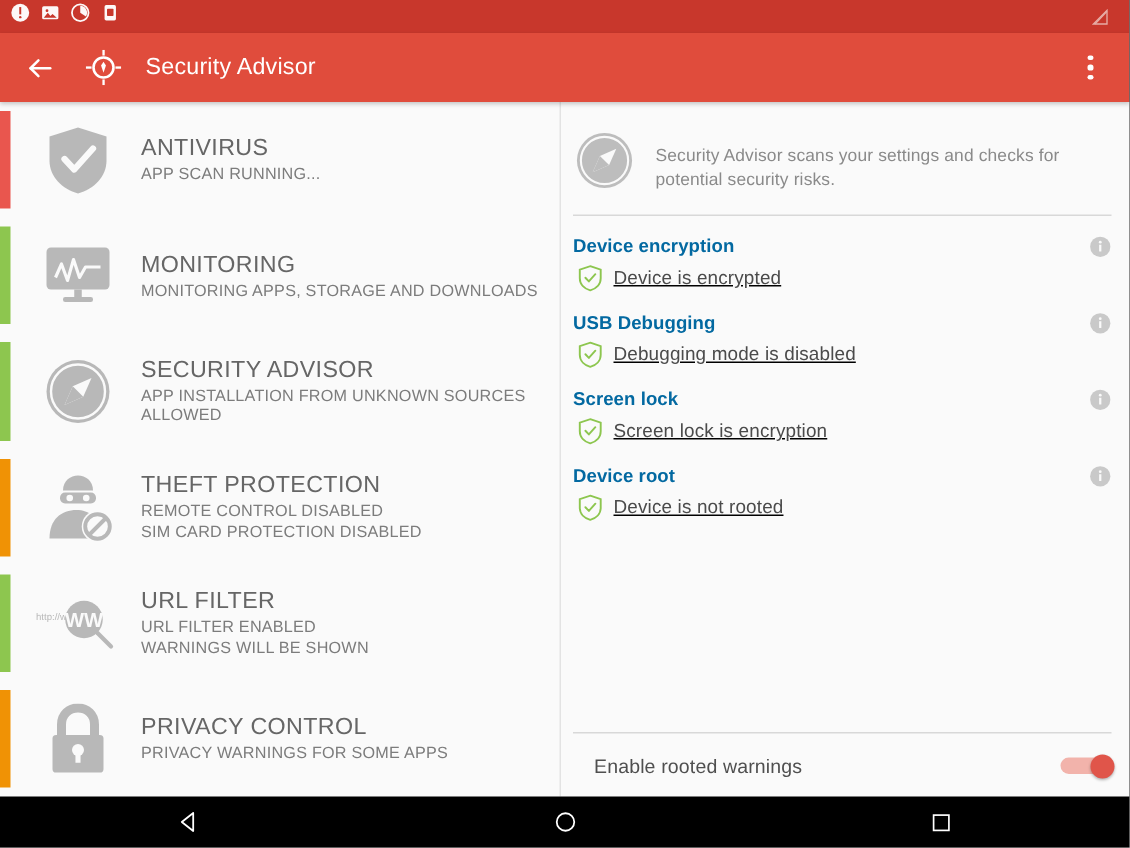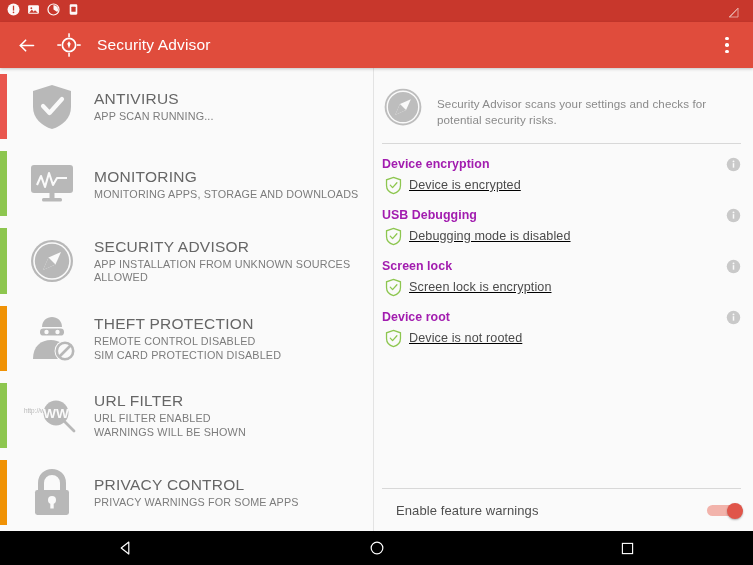--- a/index.html
+++ b/index.html
@@ -177,21 +177,21 @@
   }
 
   .check-list { padding: 0 8px 0 8px; }
   .check-item {
     position: relative;
     padding: 13px 0 0 0;
   }
   .check-head {
     font-size: 12.4px;
     font-weight: bold;
-    color: #a21caf;
+    color: #0369a1;
     letter-spacing: .05px;
     line-height: 15px;
   }
   .check-body {
     display: flex;
     align-items: center;
     margin-top: 3px;
     text-decoration: underline;
   }
   .check-shield { width: 22px; min-width: 22px; height: 20px; margin-right: 5px; display:flex; align-items:center; justify-content:center;}
@@ -555,21 +555,21 @@
                 <circle cx="10" cy="10" r="9" fill="#c9c9c9"></circle>
                 <rect x="9" y="8.2" width="2" height="6" fill="#fafafa"></rect>
                 <circle cx="10" cy="5.9" r="1.25" fill="#fafafa"></circle>
               </svg>
           </span>
         </div>
 
       </div>
 
       <div class="switch-wrap">
-        <span class="switch-label">Enable feature warnings</span>
+        <span class="switch-label">Enable rooted warnings</span>
         <span class="switch">
           <span class="switch-track"></span>
           <span class="switch-knob"></span>
         </span>
       </div>
 
     </div>
   </div>
 
   <div class="navbar">

